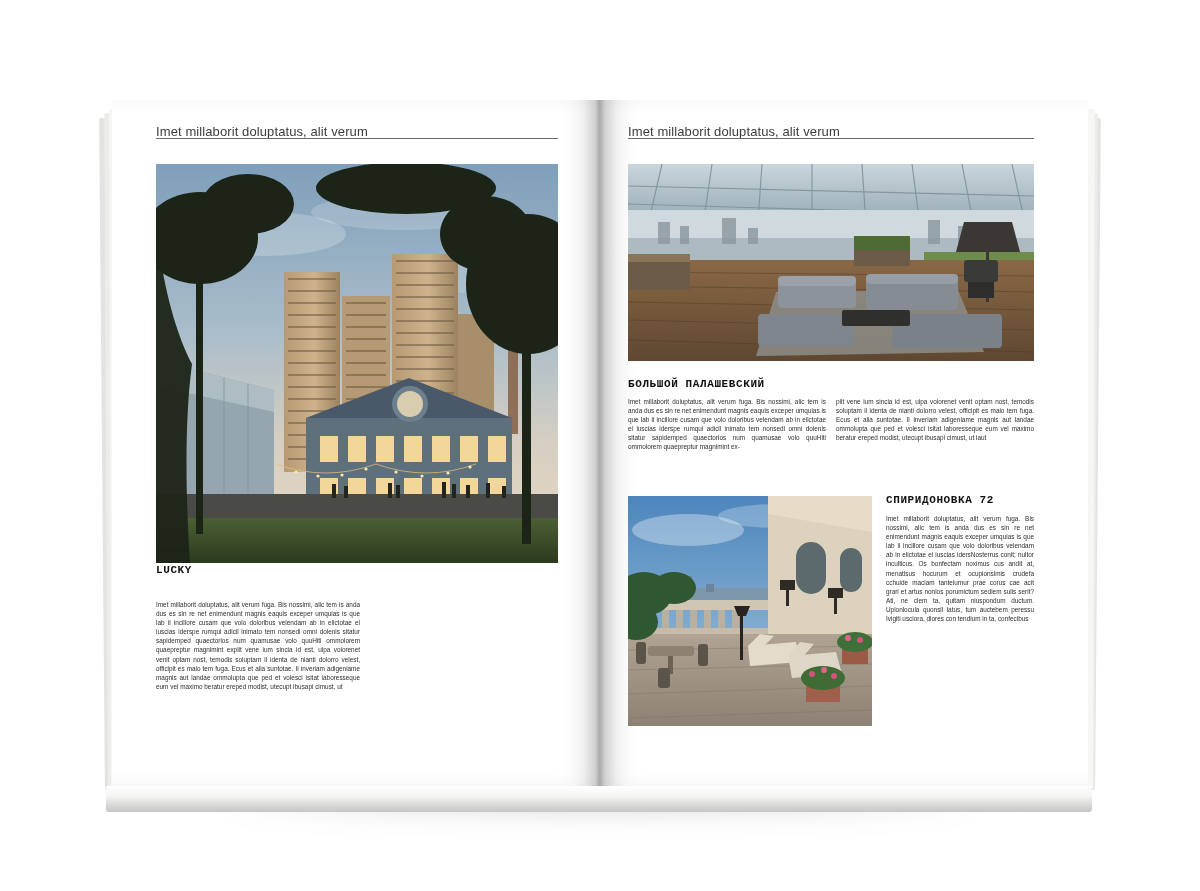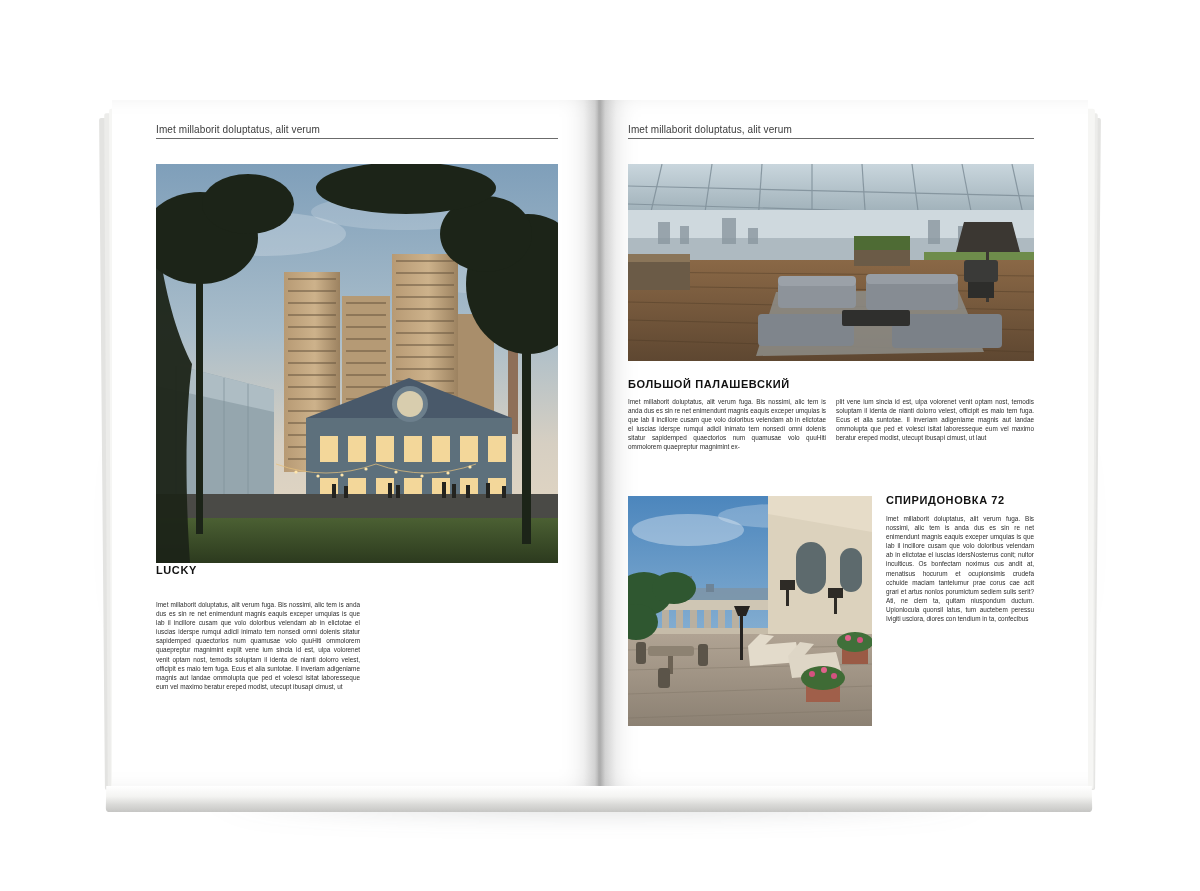--- a/index.html
+++ b/index.html
@@ -88,21 +88,21 @@
     background: linear-gradient(to bottom, #ffffff 0%, #f4f4f2 40%, #d9d9d7 72%, #c6c6c4 100%);
   }
   .block-edge.left  { left: 6px;  top: 686px; width: 496px; border-bottom-left-radius: 4px; transform: skewX(-1deg); }
   .block-edge.right { left: 496px;top: 686px; width: 496px; border-bottom-right-radius: 4px; transform: skewX(1deg); }
 
   
   .page-inner { position: absolute; inset: 0; }
 
   .running-head {
     position: absolute;
-    font-size: 10px;
+    font-size: 13px;
     color: #3c3c3c;
     letter-spacing: 0.1px;
     white-space: nowrap;
   }
   .rule {
     position: absolute;
     height: 1px;
     background: #6b6b6b;
   }
 
@@ -113,20 +113,21 @@
   }
   .photo svg { display: block; width: 100%; height: 100%; }
 
   .heading {
     position: absolute;
     font-size: 11px;
     font-weight: bold;
     color: #111;
     letter-spacing: 0.6px;
     white-space: nowrap;
+    font-family: Liberation Mono, monospace;
   }
 
   .body-col {
     position: absolute;
     font-size: 6.4px;
     line-height: 1.42;
     color: #2d2d2d;
     text-align: justify;
     hyphens: auto;
     overflow: hidden;

